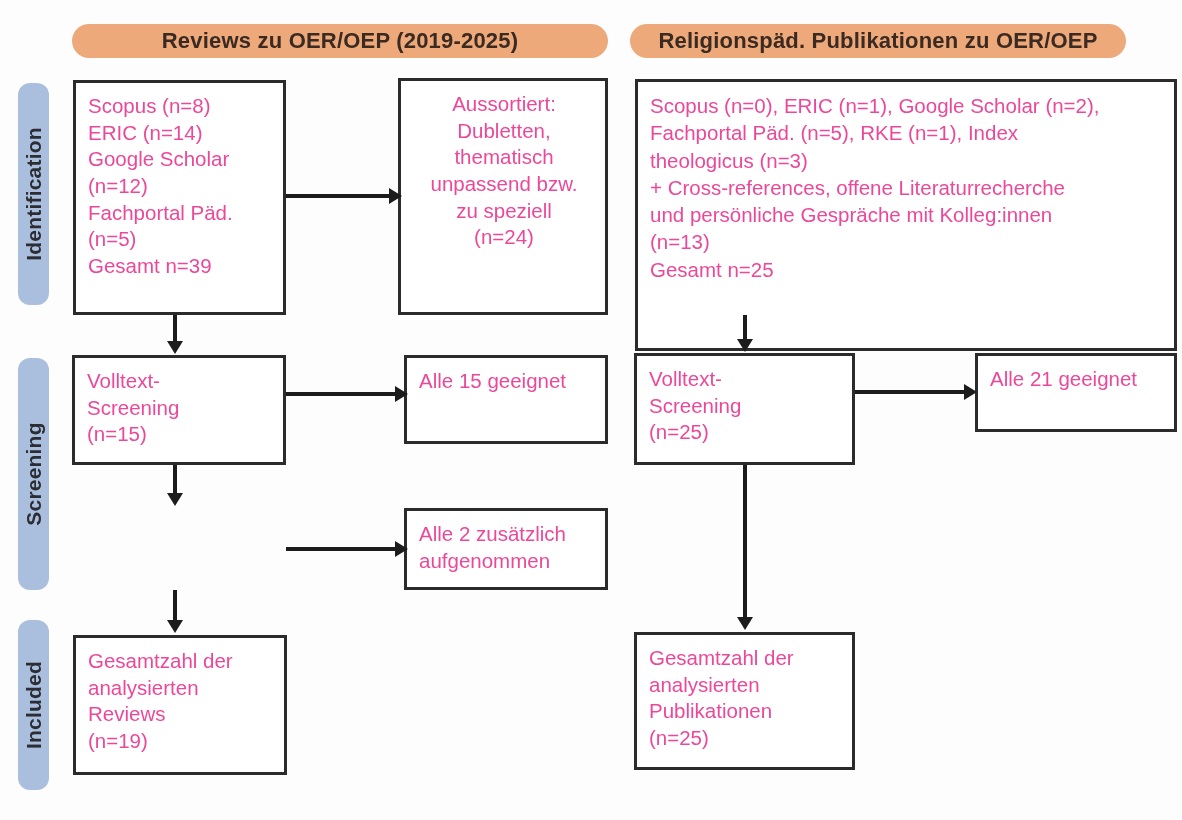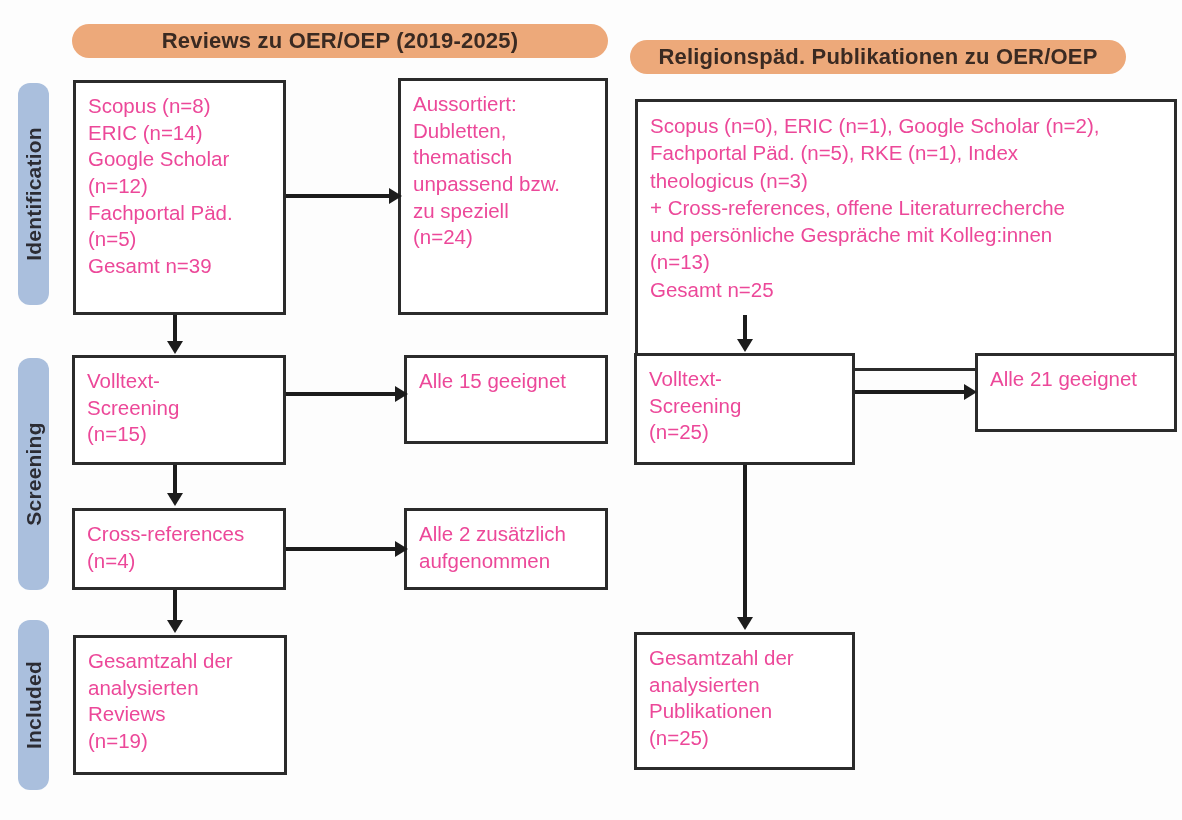--- a/index.html
+++ b/index.html
@@ -92,21 +92,21 @@
     border-left: 13px solid #1c1c1c;
   }
 </style>
 </head>
 <body>
 
 <div id="canvas">
 
   <div class="col-header" style="left:72px; top:24px; width:536px; height:34px;">Reviews zu OER/OEP (2019-2025)</div>
 
-  <div class="col-header" style="left:630px; top:40px; width:496px; height:34px;text-align:center;">Religionspäd. Publikationen zu OER/OEP</div>
+  <div class="col-header" style="left:630px; top:24px; width:496px; height:34px;text-align:center;">Religionspäd. Publikationen zu OER/OEP</div>
 
   <div class="stage-pill" style="left:18px; top:83px; width:31px; height:222px;">
     <span class="pill-label">Identification</span>
   </div>
 
   <div class="stage-pill" style="left:18px; top:358px; width:31px; height:232px;">
     <span class="pill-label">Screening</span>
   </div>
 
   <div class="stage-pill" style="left:18px; top:620px; width:31px; height:170px;">
@@ -114,45 +114,43 @@
   </div>
 
   <div class="flow-box" style="left:73px; top:80px; width:213px; height:235px;">Scopus (n=8)
 ERIC (n=14)
 Google Scholar
 (n=12)
 Fachportal Päd.
 (n=5)
 Gesamt n=39</div>
 
-  <div class="flow-box" style="left:398px; top:78px; width:210px; height:237px;">Aussortiert:
+  <div class="flow-box" style="left:398px; top:78px; width:210px; height:237px;text-align:center;">Aussortiert:
 Dubletten,
 thematisch
 unpassend bzw.
 zu speziell
 (n=24)</div>
 
   <div class="flow-box" style="left:72px; top:355px; width:214px; height:110px;">Volltext-
 Screening
 (n=15)</div>
 
   <div class="flow-box" style="left:404px; top:355px; width:204px; height:89px;">Alle 15 geeignet</div>
 
-  <div class="flow-box" style="left:72px; top:508px; width:214px; height:82px;">Cross-references
-(n=4)</div>
 
   <div class="flow-box" style="left:404px; top:508px; width:204px; height:82px;">Alle 2 zusätzlich
 aufgenommen</div>
 
   <div class="flow-box" style="left:73px; top:635px; width:214px; height:140px;">Gesamtzahl der
 analysierten
 Reviews
 (n=19)</div>
 
-  <div class="flow-box wide" style="left:635px; top:79px; width:542px; height:272px;margin-top:20px;">Scopus (n=0), ERIC (n=1), Google Scholar (n=2),
+  <div class="flow-box wide" style="left:635px; top:79px; width:542px; height:272px;">Scopus (n=0), ERIC (n=1), Google Scholar (n=2),
 Fachportal Päd. (n=5), RKE (n=1), Index
 theologicus (n=3)
 + Cross-references, offene Literaturrecherche
 und persönliche Gespräche mit Kolleg:innen
 (n=13)
 Gesamt n=25</div>
 
   <div class="flow-box" style="left:634px; top:353px; width:221px; height:112px;">Volltext-
 Screening
 (n=25)</div>

